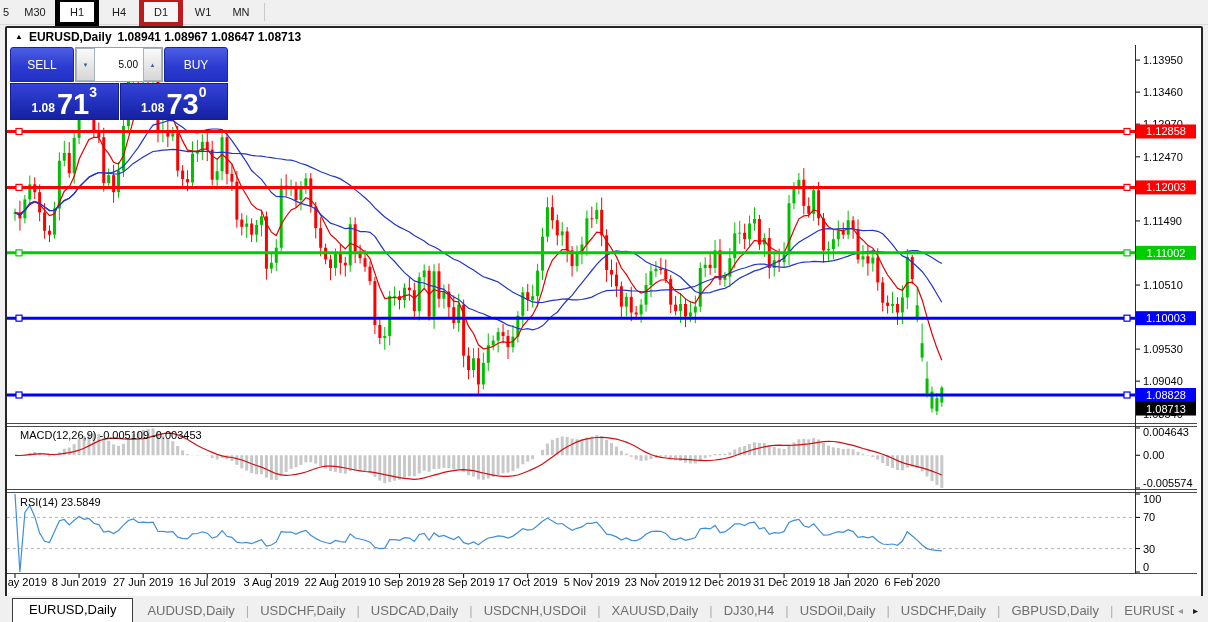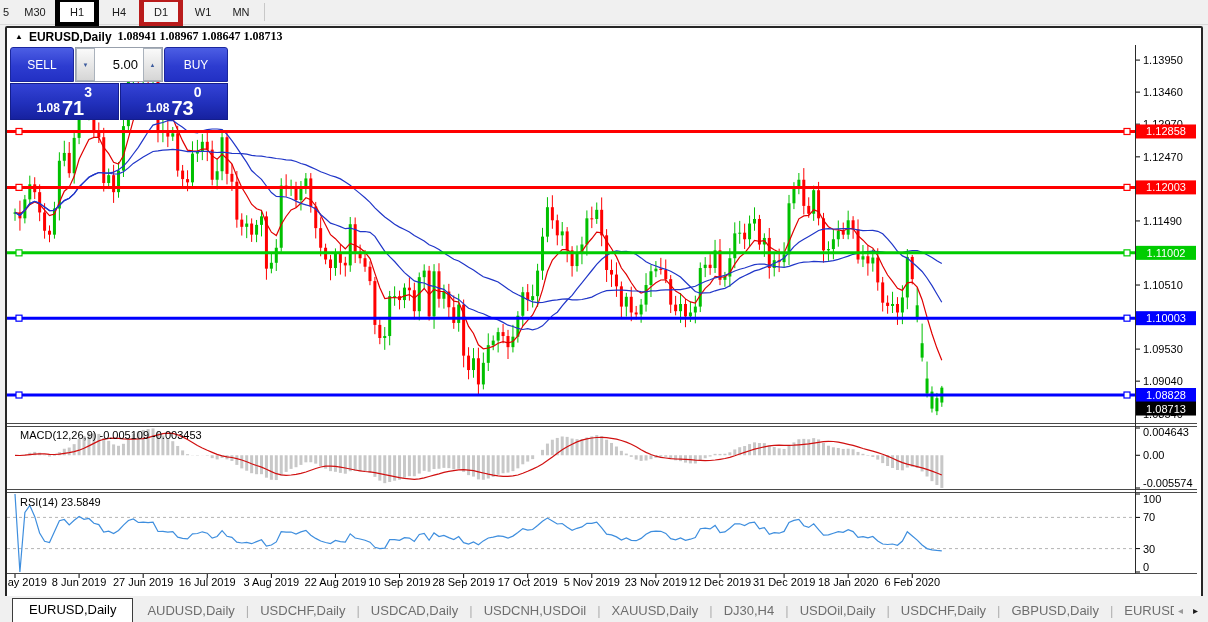--- a/index.html
+++ b/index.html
@@ -25,21 +25,21 @@
   
   .chart-window{
     position:absolute;left:5px;top:26px;width:1194px;height:568px;
     background:#ffffff;border:2px solid #262626;border-radius:2px;
   }
   .title-row{
     height:17px;display:flex;align-items:center;gap:6px;
     font-size:12px;font-weight:700;color:#000;padding-left:8px;background:#fff;
   }
   .title-row .tri{font-size:8px;font-weight:400;transform:scaleY(.9);}
-  .title-ohlc{font-weight:700;font-family:Liberation Serif, serif;}
+  .title-ohlc{font-weight:700;}
   .chart-body{position:relative;width:1190px;height:547px;}
   svg text{font-family:"Liberation Sans",sans-serif;}
   
   .trade-panel{
     position:absolute;left:3px;top:2px;width:218px;z-index:10;
     display:flex;flex-direction:column;gap:1px;
   }
   .tp-row1{display:flex;gap:1px;height:35px;}
   .btn-trade{
     flex:0 0 62px;display:flex;align-items:center;justify-content:center;
@@ -49,31 +49,31 @@
   }
   .spin-group{
     flex:1;display:flex;background:#ffffff;border:1px solid #98a0ac;align-items:stretch;
   }
   .spin-btn{
     width:17px;display:flex;align-items:center;justify-content:center;
     background:linear-gradient(#fafafa,#d6d6d6);color:#3d5c9e;font-size:6px;
     border:1px solid #aab2bc;cursor:pointer;
   }
   .vol-field{
-    flex:1;border:none;font-size:13px;text-align:right;padding:0 5px 0 0;color:#000;
+    flex:1;border:none;font-size:10px;text-align:right;padding:0 5px 0 0;color:#000;
     background:#fff;display:flex;align-items:center;justify-content:flex-end;
   }
   .tp-row2{display:flex;gap:1px;height:37px;}
   .price-pane{
     flex:1;display:flex;align-items:flex-end;justify-content:center;
     background:linear-gradient(#3443d6,#2130bc 55%,#16219f);
     border:1px solid #141e8c;color:#fff;padding-bottom:2px;cursor:pointer;
   }
   .pp-small{font-size:12px;font-weight:700;margin-right:2px;line-height:1;padding-bottom:3px;margin-top:8px;}
-  .pp-big{font-size:20px;font-weight:700;line-height:.85;}
+  .pp-big{font-size:29px;font-weight:700;line-height:.85;}
   .pp-sup{font-size:14px;font-weight:700;line-height:1;align-self:flex-start;margin-top:1px;}
   
   .tabbar{
     position:absolute;left:0;bottom:0;width:1208px;height:26px;background:#f0f0f0;
     display:flex;align-items:flex-end;font-size:13px;color:#6e6e6e;
   }
   .tabs-strip{display:flex;align-items:flex-end;margin-left:12px;flex:1;overflow:hidden;height:24px;}
   .tab{padding:3px 10px 4px;white-space:nowrap;cursor:pointer;}
   .tab.active{
     background:#ffffff;border:1px solid #3c3c3c;border-bottom:none;color:#000;

